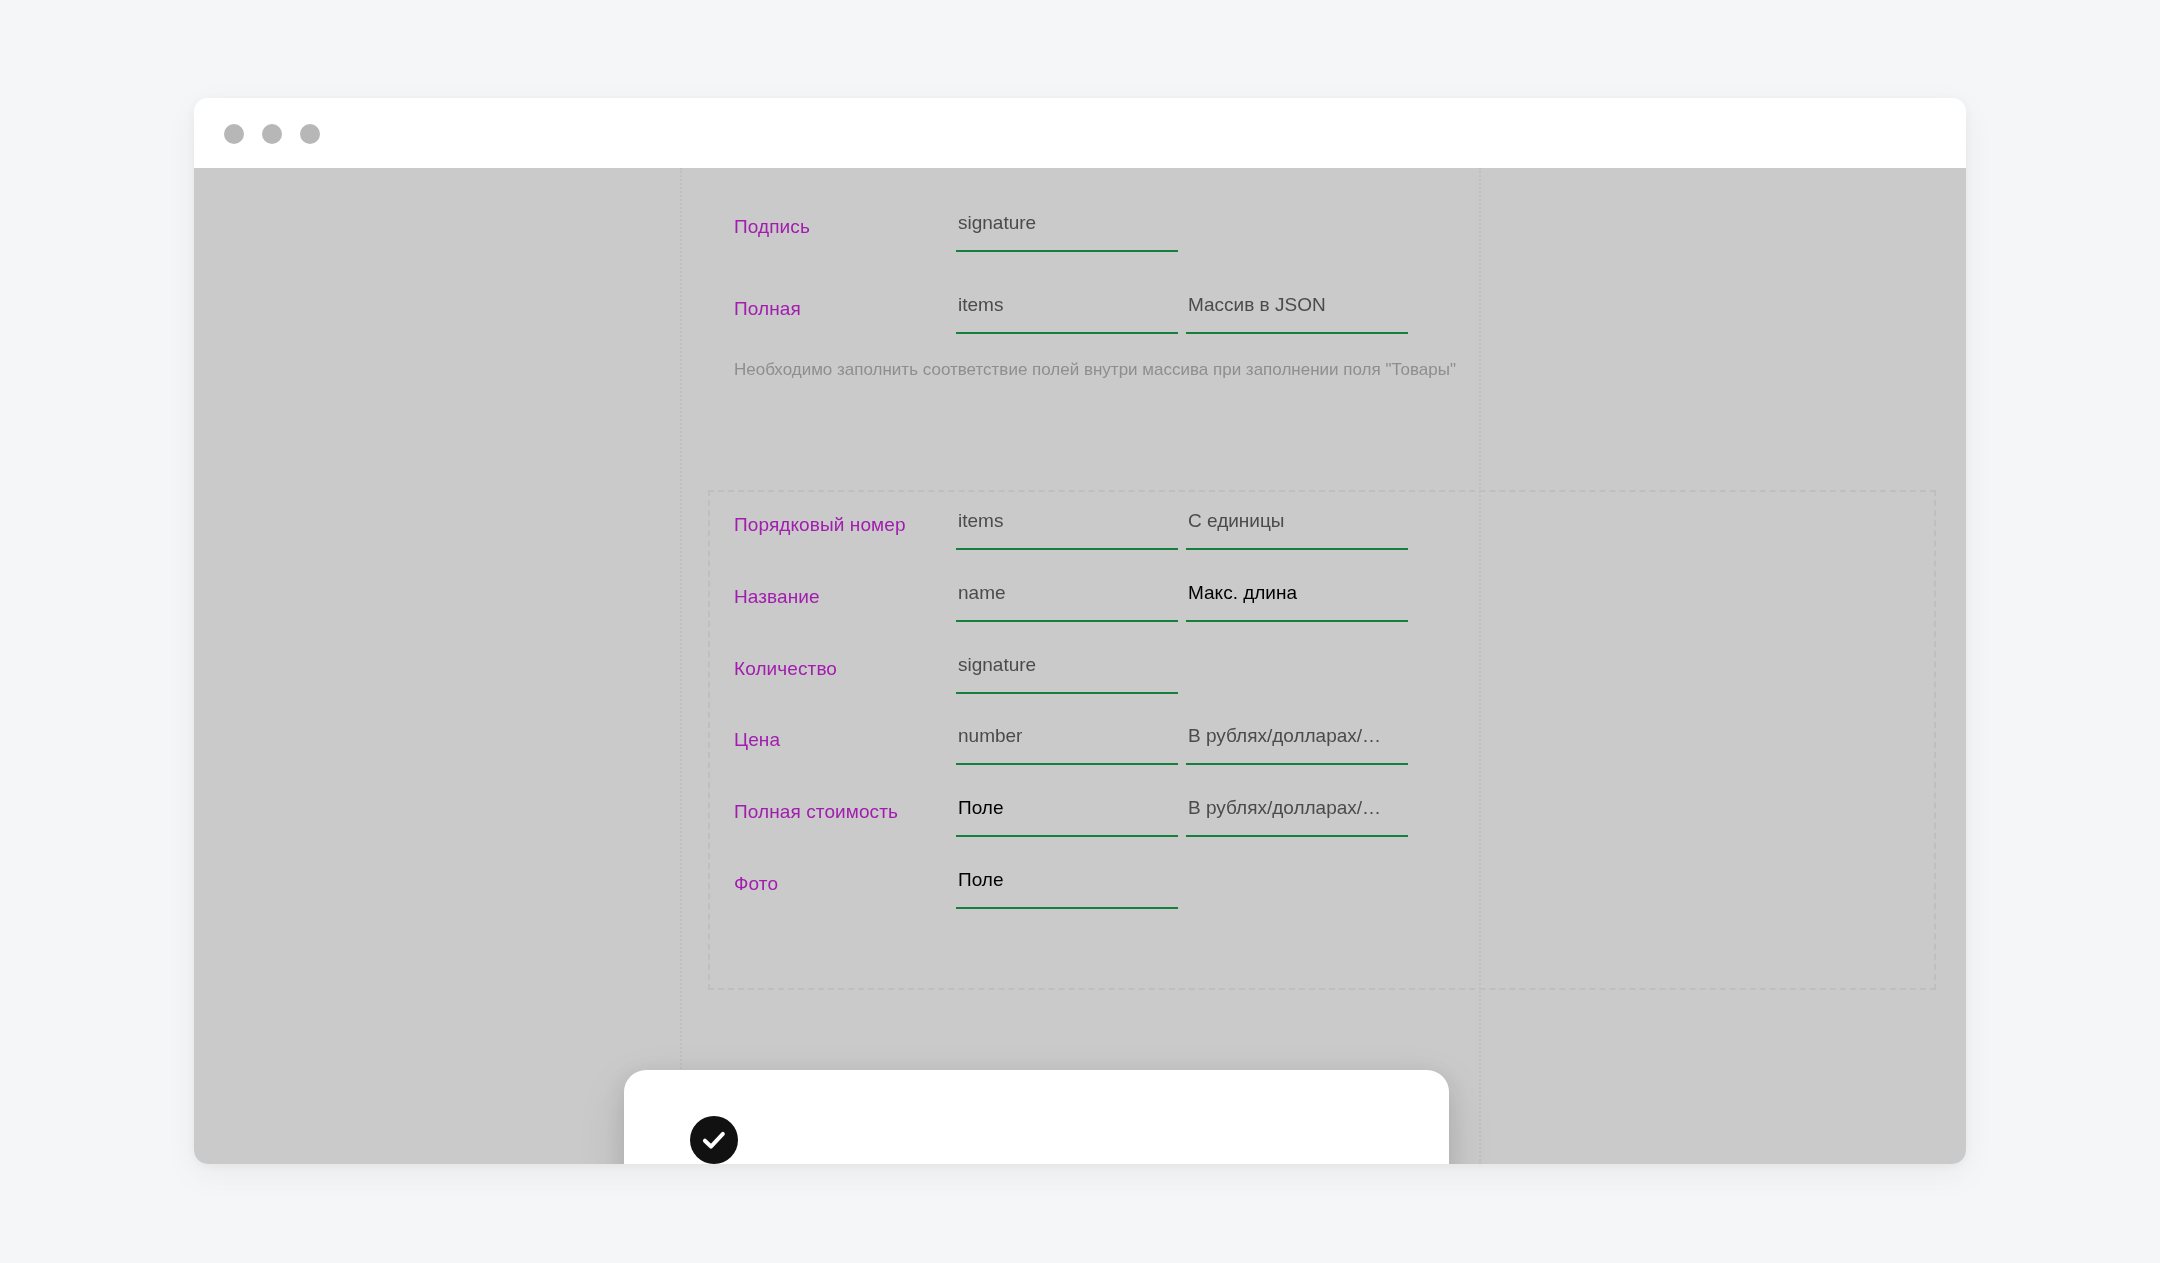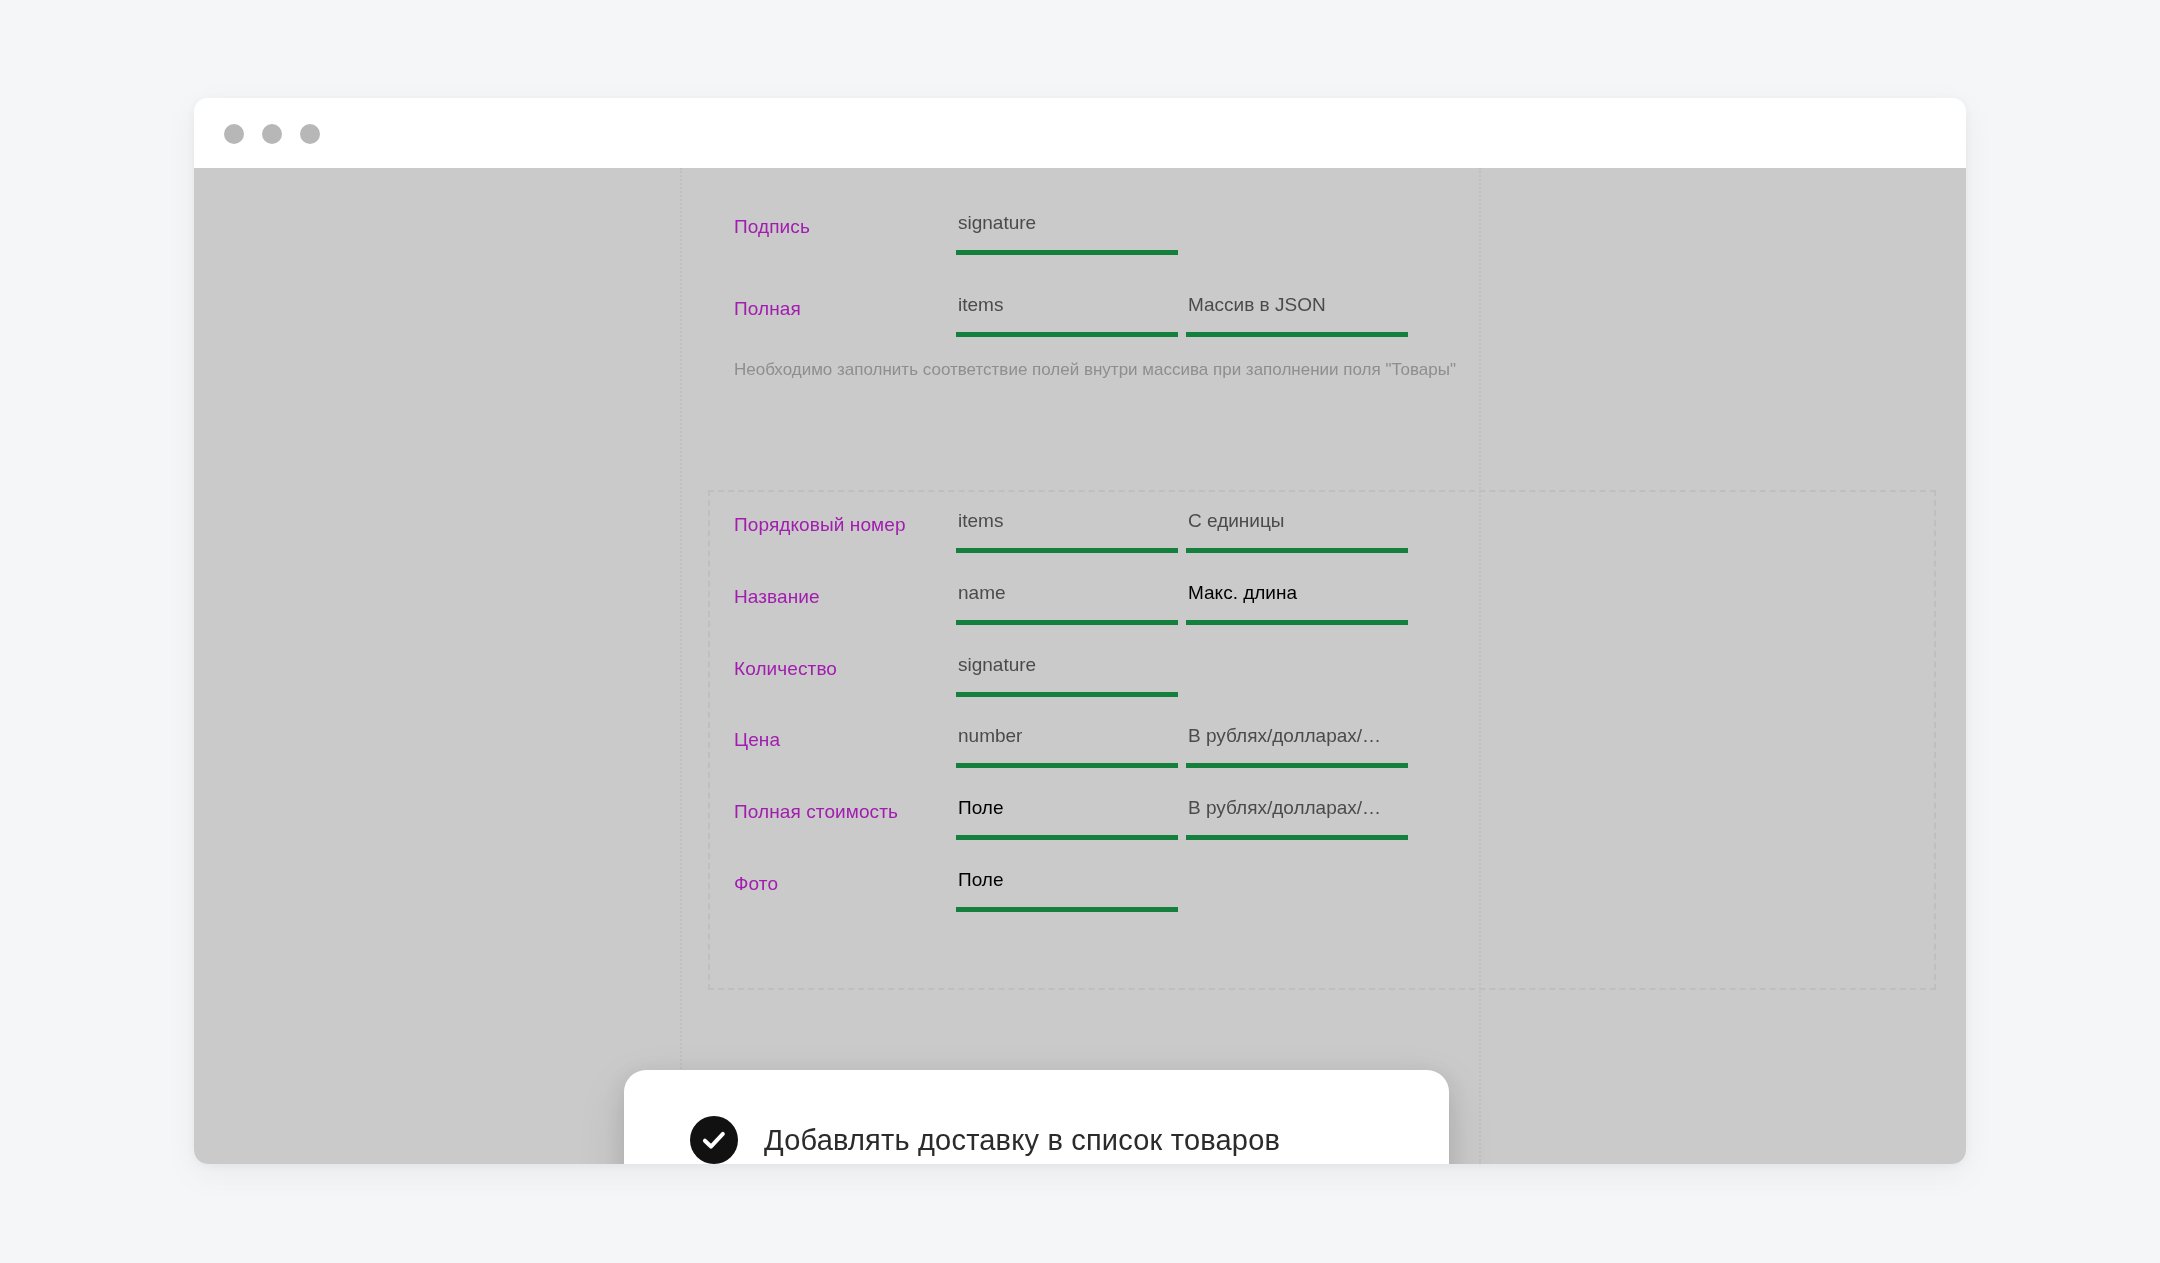--- a/index.html
+++ b/index.html
@@ -86,21 +86,21 @@
     top: 8px;
     width: 210px;
     font-size: 19px;
     color: #a21caf;
     letter-spacing: 0.1px;
     white-space: nowrap;
   }
   .field {
     position: absolute;
     height: 42px;
-    border-bottom: 5px solid #15803d;
+    border-bottom: 2px solid #15803d;
     text-align: right;
   }
   .field .val {
     position: absolute;
     left: 2px;
     top: 4px;
     font-size: 19px;
     color: #4b4b4b;
     white-space: nowrap;
   }
@@ -257,17 +257,16 @@
         </div>
         <div class="note" style="top: 192px;">Необходимо заполнить соответствие полей внутри массива при заполнении поля "Товары"</div>
       </div>
 
     <div id="toast">
       <span id="toast-check">
         <svg width="28" height="28" viewBox="0 0 24 24" aria-hidden="true">
           <path d="M4.2 12.6 L9.4 17.6 L19.6 6.8" fill="none" stroke="#ffffff" stroke-width="3.4" stroke-linecap="round" stroke-linejoin="round"></path>
         </svg>
       </span>
-      <span id="toast-text">Добавлять доставку в список товаров</span>
     </div>
 
   </div>
 </div>
 
 </body></html>

